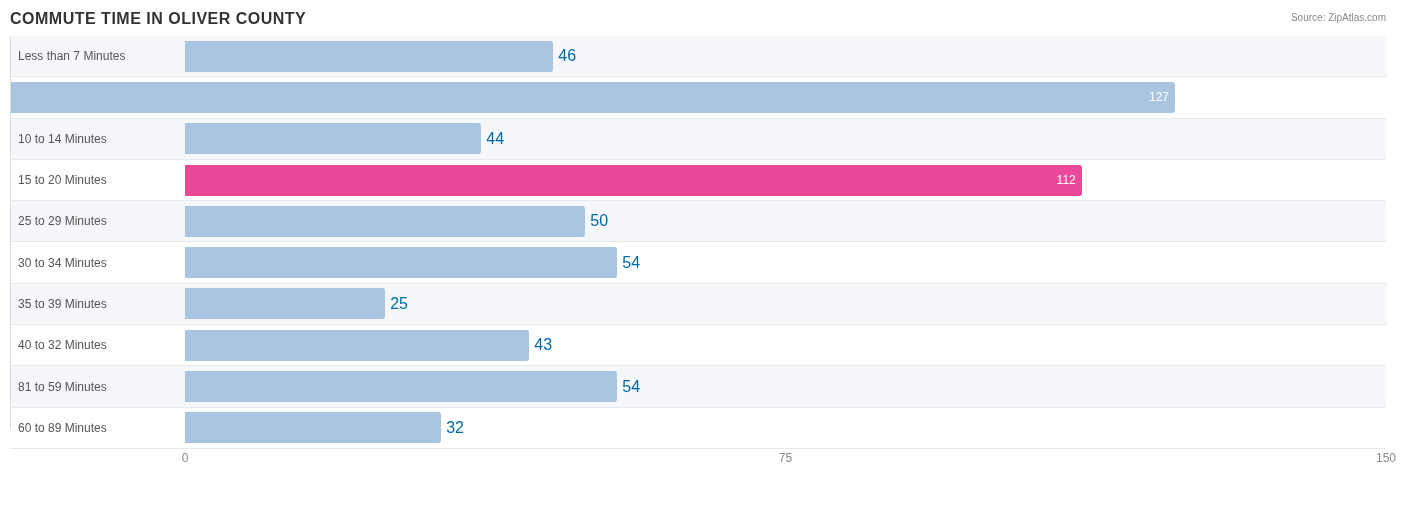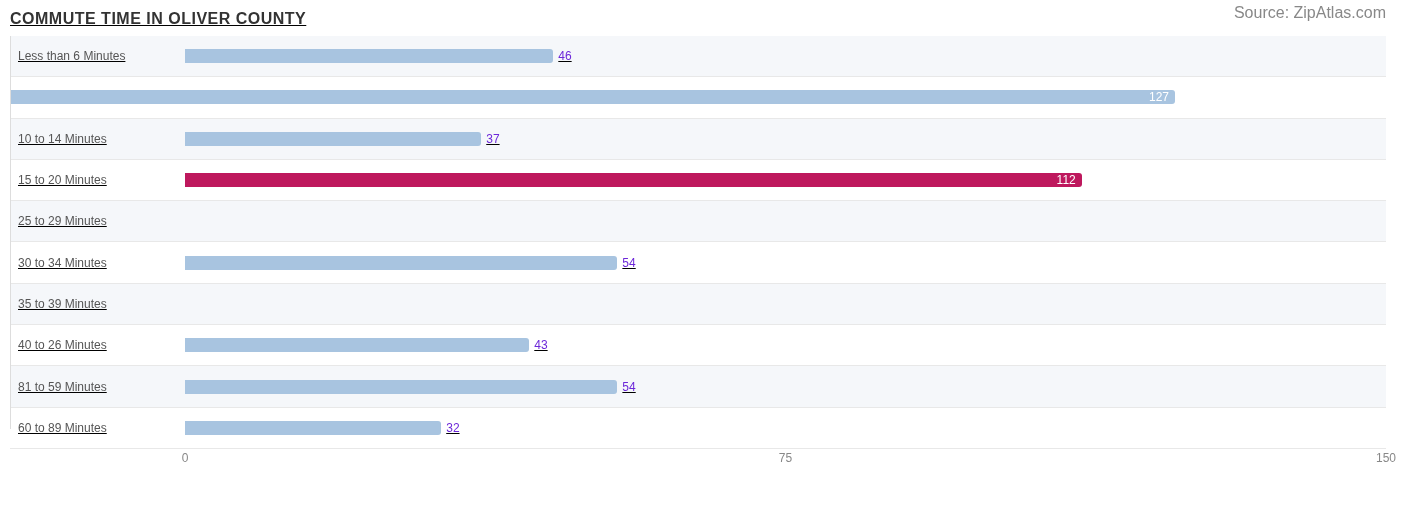--- a/index.html
+++ b/index.html
@@ -8,34 +8,33 @@
       background: #fff;
       width: 1406px;
       height: 523px;
       overflow: hidden;
     }
     .chart-container {
       width: 1406px;
       height: 523px;
       padding: 10px 20px 40px 10px;
       position: relative;
-      text-decoration: underline;
     }
     .chart-title {
       font-size: 16px;
       font-weight: bold;
       color: #333;
       margin-bottom: 8px;
       letter-spacing: 0.5px;
     }
     .source-label {
       position: absolute;
-      top: 4px;
+      top: 12px;
       right: 20px;
-      font-size: 16px;
+      font-size: 10px;
       color: #888;
     }
     .chart-area {
       display: flex;
       flex-direction: column;
       height: calc(100% - 60px);
       position: relative;
     }
     .bar-row {
       display: flex;
@@ -58,29 +57,29 @@
       text-align: left;
     }
     .bar-track {
       flex: 1;
       height: 22px;
       position: relative;
       display: flex;
       align-items: center;
     }
     .bar-fill {
-      height: 14px;
+      height: 31px;
       border-radius: 0 3px 3px 0;
       background: #a8c4e0;
       position: relative;
       min-width: 2px;
     }
     .bar-value {
-      font-size: 12px;
-      color: #6d28d9;
+      font-size: 16px;
+      color: #0369a1;
       margin-left: 5px;
       white-space: nowrap;
     }
     .bar-value-inside {
       font-size: 12px;
       color: #fff;
       position: absolute;
       right: 6px;
       top: 50%;
       transform: translateY(-50%);
@@ -98,63 +97,71 @@
 </head>
 <body>
 
 <div class="chart-container">
   <div class="chart-title">COMMUTE TIME IN OLIVER COUNTY</div>
   <div class="source-label">Source: ZipAtlas.com</div>
 
   <div class="chart-area" id="chart-area" style="position: relative;">
 
   <div class="bar-row">
-        <div class="bar-label">Less than 6 Minutes</div>
+        <div class="bar-label">Less than 7 Minutes</div>
         <div class="bar-track">
           <div class="bar-fill" style="width: 30.6667%; background: rgb(168, 196, 224);"></div>
           <span class="bar-value">46</span>
         </div>
       </div>
       <div class="bar-row">
         <div class="bar-track">
           <div class="bar-fill" style="width: 84.6667%; background: rgb(168, 196, 224);">
             <span class="bar-value-inside">127</span>
           </div>
         </div>
       </div>
       <div class="bar-row">
         <div class="bar-label">10 to 14 Minutes</div>
         <div class="bar-track">
           <div class="bar-fill" style="width: 24.6667%; background: rgb(168, 196, 224);"></div>
-          <span class="bar-value">37</span>
+          <span class="bar-value">44</span>
         </div>
       </div>
       <div class="bar-row">
         <div class="bar-label">15 to 20 Minutes</div>
         <div class="bar-track">
-          <div class="bar-fill" style="width: 74.6667%; background: #be185d;">
+          <div class="bar-fill" style="width: 74.6667%; background: #ec4899;">
             <span class="bar-value-inside">112</span>
           </div>
         </div>
       </div>
       <div class="bar-row">
         <div class="bar-label">25 to 29 Minutes</div>
+        <div class="bar-track">
+          <div class="bar-fill" style="width: 33.3333%; background: rgb(168, 196, 224);"></div>
+          <span class="bar-value">50</span>
+        </div>
       </div>
       <div class="bar-row">
         <div class="bar-label">30 to 34 Minutes</div>
         <div class="bar-track">
           <div class="bar-fill" style="width: 36%; background: rgb(168, 196, 224);"></div>
           <span class="bar-value">54</span>
         </div>
       </div>
       <div class="bar-row">
         <div class="bar-label">35 to 39 Minutes</div>
+        <div class="bar-track">
+          <div class="bar-fill" style="width: 16.6667%; background: rgb(168, 196, 224);"></div>
+          <span class="bar-value">25</span>
+        </div>
       </div>
       <div class="bar-row">
-        <div class="bar-label">40 to 26 Minutes</div>
+        <div class="bar-label">40 to 32 Minutes</div>
         <div class="bar-track">
           <div class="bar-fill" style="width: 28.6667%; background: rgb(168, 196, 224);"></div>
           <span class="bar-value">43</span>
         </div>
       </div>
       <div class="bar-row">
         <div class="bar-label">81 to 59 Minutes</div>
         <div class="bar-track">
           <div class="bar-fill" style="width: 36%; background: rgb(168, 196, 224);"></div>
           <span class="bar-value">54</span>

